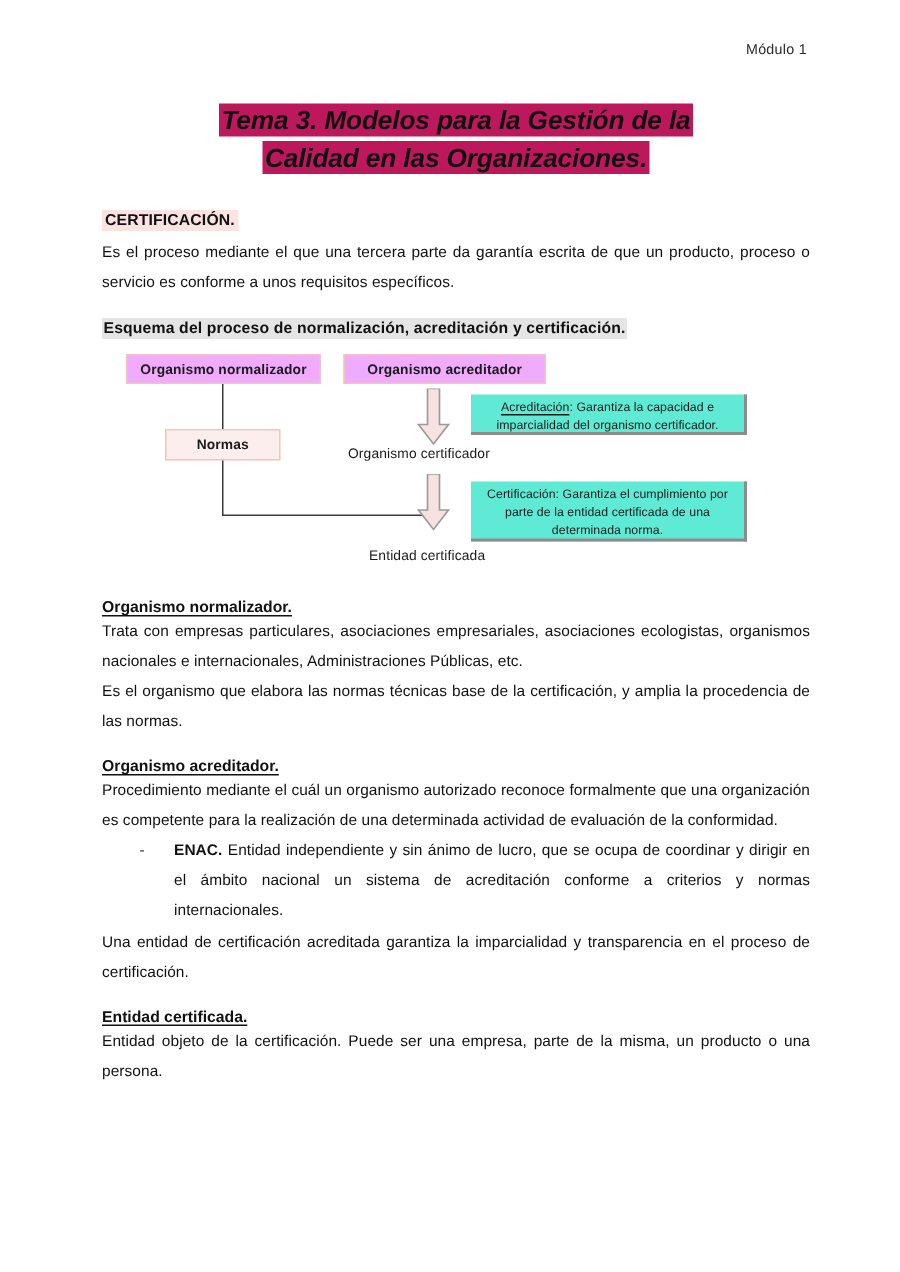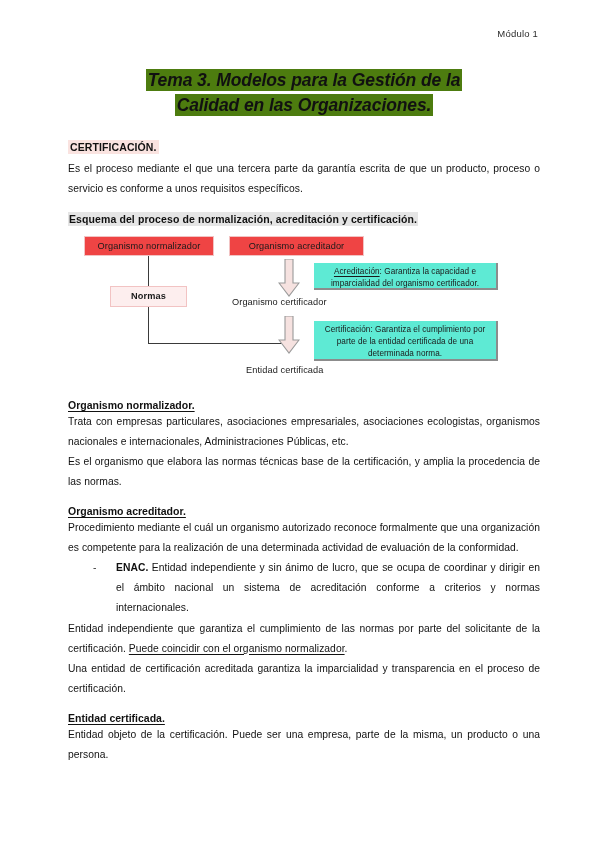--- a/index.html
+++ b/index.html
@@ -38,21 +38,21 @@
   .doc-title {
     margin: 26px 0 0 0;
     text-align: center;
     font-size: 17.5px;
     font-weight: bold;
     font-style: italic;
     line-height: 1.42;
     letter-spacing: -.1px;
   }
   .doc-title .hl {
-    background: #4d7c0f;
+    background: #be185d;
     padding: 1px 2px;
     box-decoration-break: clone;
     -webkit-box-decoration-break: clone;
   }
 
   
   h2.section-title {
     margin: 23px 0 0 0;
     font-size: 10.5px;
     font-weight: bold;
@@ -115,29 +115,30 @@
   .diagram {
     position: relative;
     width: 472px;
     height: 152px;
     margin: 9px 0 0 -2px;
   }
   .diagram .node {
     position: absolute;
     box-sizing: border-box;
     border: 1.4px solid #f2c3c3;
-    background: #ef4444;
+    background: #f0abfc;
     font-size: 9.2px;
     color: #1a1a1a;
     text-align: center;
     line-height: 1.15;
     display: flex;
     align-items: center;
     justify-content: center;
     letter-spacing: .1px;
+    font-weight: bold;
   }
   .diagram .node.filled {
     background: #fdeeee;
     font-weight: bold;
   }
   .diagram .plain-label {
     position: absolute;
     font-size: 9.2px;
     color: #1a1a1a;
     letter-spacing: .1px;
@@ -237,19 +238,18 @@
   <p class="body">Es el organismo que elabora las normas técnicas base de la certificación, y amplia la procedencia de las normas.</p>
 
   <h4 class="term">Organismo acreditador.</h4>
   <p class="body">Procedimiento mediante el cuál un organismo autorizado reconoce formalmente que una organización es competente para la realización de una determinada actividad de evaluación de la conformidad.</p>
   <ul class="dash-list">
     <li>
       <span class="dash">-</span><b>ENAC.</b><span> Entidad independiente y sin ánimo de lucro, que se ocupa de coordinar y dirigir en el ámbito nacional un sistema de acreditación conforme a criterios y normas internacionales.</span>
     </li>
   </ul>
 
-  <p class="body"><span>Entidad independiente que garantiza el cumplimiento de las normas por parte del solicitante de la certificación. </span><span class="u">Puede coincidir con el organismo normalizador</span><span>.</span></p>
   <p class="body">Una entidad de certificación acreditada garantiza la imparcialidad y transparencia en el proceso de certificación.</p>
 
   <h4 class="term">Entidad certificada.</h4>
   <p class="body">Entidad objeto de la certificación. Puede ser una empresa, parte de la misma, un producto o una persona.</p>
 
 </div>
 
 </body></html>

